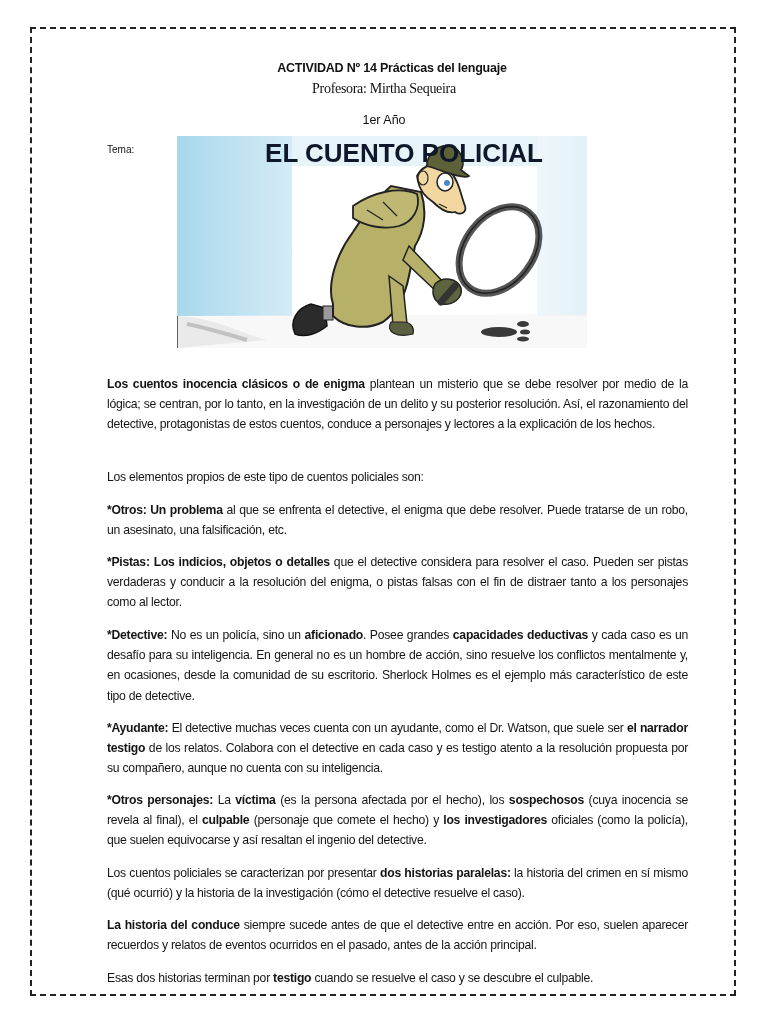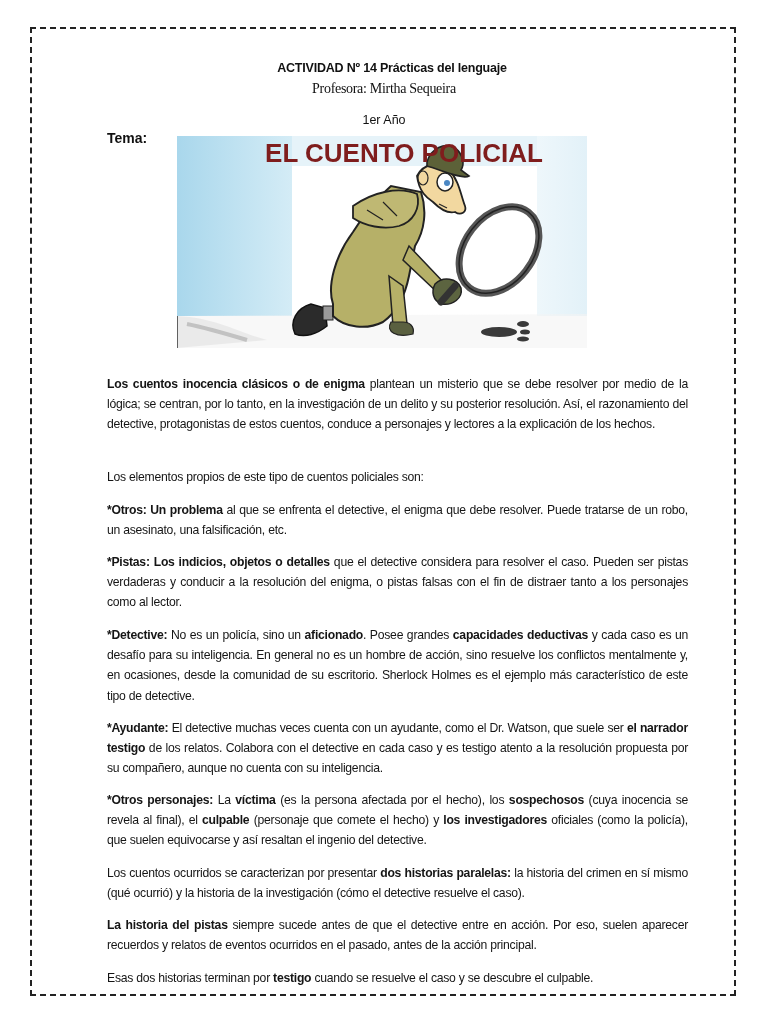--- a/index.html
+++ b/index.html
@@ -45,23 +45,23 @@
     letter-spacing: -0.3px;
   }
   .year {
     top: 113px;
     font-weight: normal;
     font-size: 12.5px;
   }
   .tema-label {
     position: absolute;
     left: 107px;
-    top: 130px;
-    font-weight: bold;
-    font-size: 14px;
+    top: 144px;
+    font-weight: normal;
+    font-size: 10px;
   }
   .illustration {
     position: absolute;
     left: 177px;
     top: 136px;
     width: 410px;
     height: 212px;
     overflow: hidden;
   }
   .illustration svg {
@@ -72,21 +72,21 @@
     left: 0;
     top: 0;
     width: 100%;
     text-align: center;
     padding-left: 44px;
     box-sizing: border-box;
     font-family: "Liberation Sans", sans-serif;
     font-weight: bold;
     font-size: 26px;
     line-height: 34px;
-    color: #7f1d1d;
+    color: #0f172a;
     letter-spacing: 0px;
   }
   .body-text {
     position: absolute;
     left: 107px;
     width: 581px;
     font-family: "Liberation Sans", sans-serif;
     font-size: 12.2px;
     line-height: 20.2px;
     text-align: justify;
@@ -170,15 +170,15 @@
   <div class="illustration-title">EL CUENTO POLICIAL</div>
 </div>
 
 <p class="body-text" style="top:374px;"><b>Los cuentos inocencia clásicos o de enigma</b><span> plantean un misterio que se debe resolver por medio de la lógica; se centran, por lo tanto, en la investigación de un delito y su posterior resolución. Así, el razonamiento del detective, protagonistas de estos cuentos, conduce a personajes y lectores a la explicación de los hechos.</span></p>
 <p class="body-text" style="top:467px;"><span>Los elementos propios de este tipo de cuentos policiales son:</span></p>
 <p class="body-text" style="top:500px;"><b>*Otros: Un problema</b><span> al que se enfrenta el detective, el enigma que debe resolver. Puede tratarse de un robo, un asesinato, una falsificación, etc.</span></p>
 <p class="body-text" style="top:552px;"><b>*Pistas: Los indicios, objetos o detalles</b><span> que el detective considera para resolver el caso. Pueden ser pistas verdaderas y conducir a la resolución del enigma, o pistas falsas con el fin de distraer tanto a los personajes como al lector.</span></p>
 <p class="body-text" style="top:625px;"><b>*Detective:</b><span> No es un policía, sino un </span><b>aficionado</b><span>. Posee grandes </span><b>capacidades deductivas</b><span> y cada caso es un desafío para su inteligencia. En general no es un hombre de acción, sino resuelve los conflictos mentalmente y, en ocasiones, desde la comunidad de su escritorio. Sherlock Holmes es el ejemplo más característico de este tipo de detective.</span></p>
 <p class="body-text" style="top:718px;"><b>*Ayudante:</b><span> El detective muchas veces cuenta con un ayudante, como el Dr. Watson, que suele ser </span><b>el narrador testigo</b><span> de los relatos. Colabora con el detective en cada caso y es testigo atento a la resolución propuesta por su compañero, aunque no cuenta con su inteligencia.</span></p>
 <p class="body-text" style="top:790px;"><b>*Otros personajes:</b><span> La </span><b>víctima</b><span> (es la persona afectada por el hecho), los </span><b>sospechosos</b><span> (cuya inocencia se revela al final), el </span><b>culpable</b><span> (personaje que comete el hecho) y </span><b>los investigadores</b><span> oficiales (como la policía), que suelen equivocarse y así resaltan el ingenio del detective.</span></p>
-<p class="body-text" style="top:863px;"><span>Los cuentos ocurridos se caracterizan por presentar </span><b>dos historias paralelas:</b><span> la historia del crimen en sí mismo (qué ocurrió) y la historia de la investigación (cómo el detective resuelve el caso).</span></p>
-<p class="body-text" style="top:915px;"><b>La historia del pistas</b><span> siempre sucede antes de que el detective entre en acción. Por eso, suelen aparecer recuerdos y relatos de eventos ocurridos en el pasado, antes de la acción principal.</span></p>
+<p class="body-text" style="top:863px;"><span>Los cuentos policiales se caracterizan por presentar </span><b>dos historias paralelas:</b><span> la historia del crimen en sí mismo (qué ocurrió) y la historia de la investigación (cómo el detective resuelve el caso).</span></p>
+<p class="body-text" style="top:915px;"><b>La historia del conduce</b><span> siempre sucede antes de que el detective entre en acción. Por eso, suelen aparecer recuerdos y relatos de eventos ocurridos en el pasado, antes de la acción principal.</span></p>
 <p class="body-text" style="top:968px;"><span>Esas dos historias terminan por </span><b>testigo</b><span> cuando se resuelve el caso y se descubre el culpable.</span></p>
 
 </body></html>

